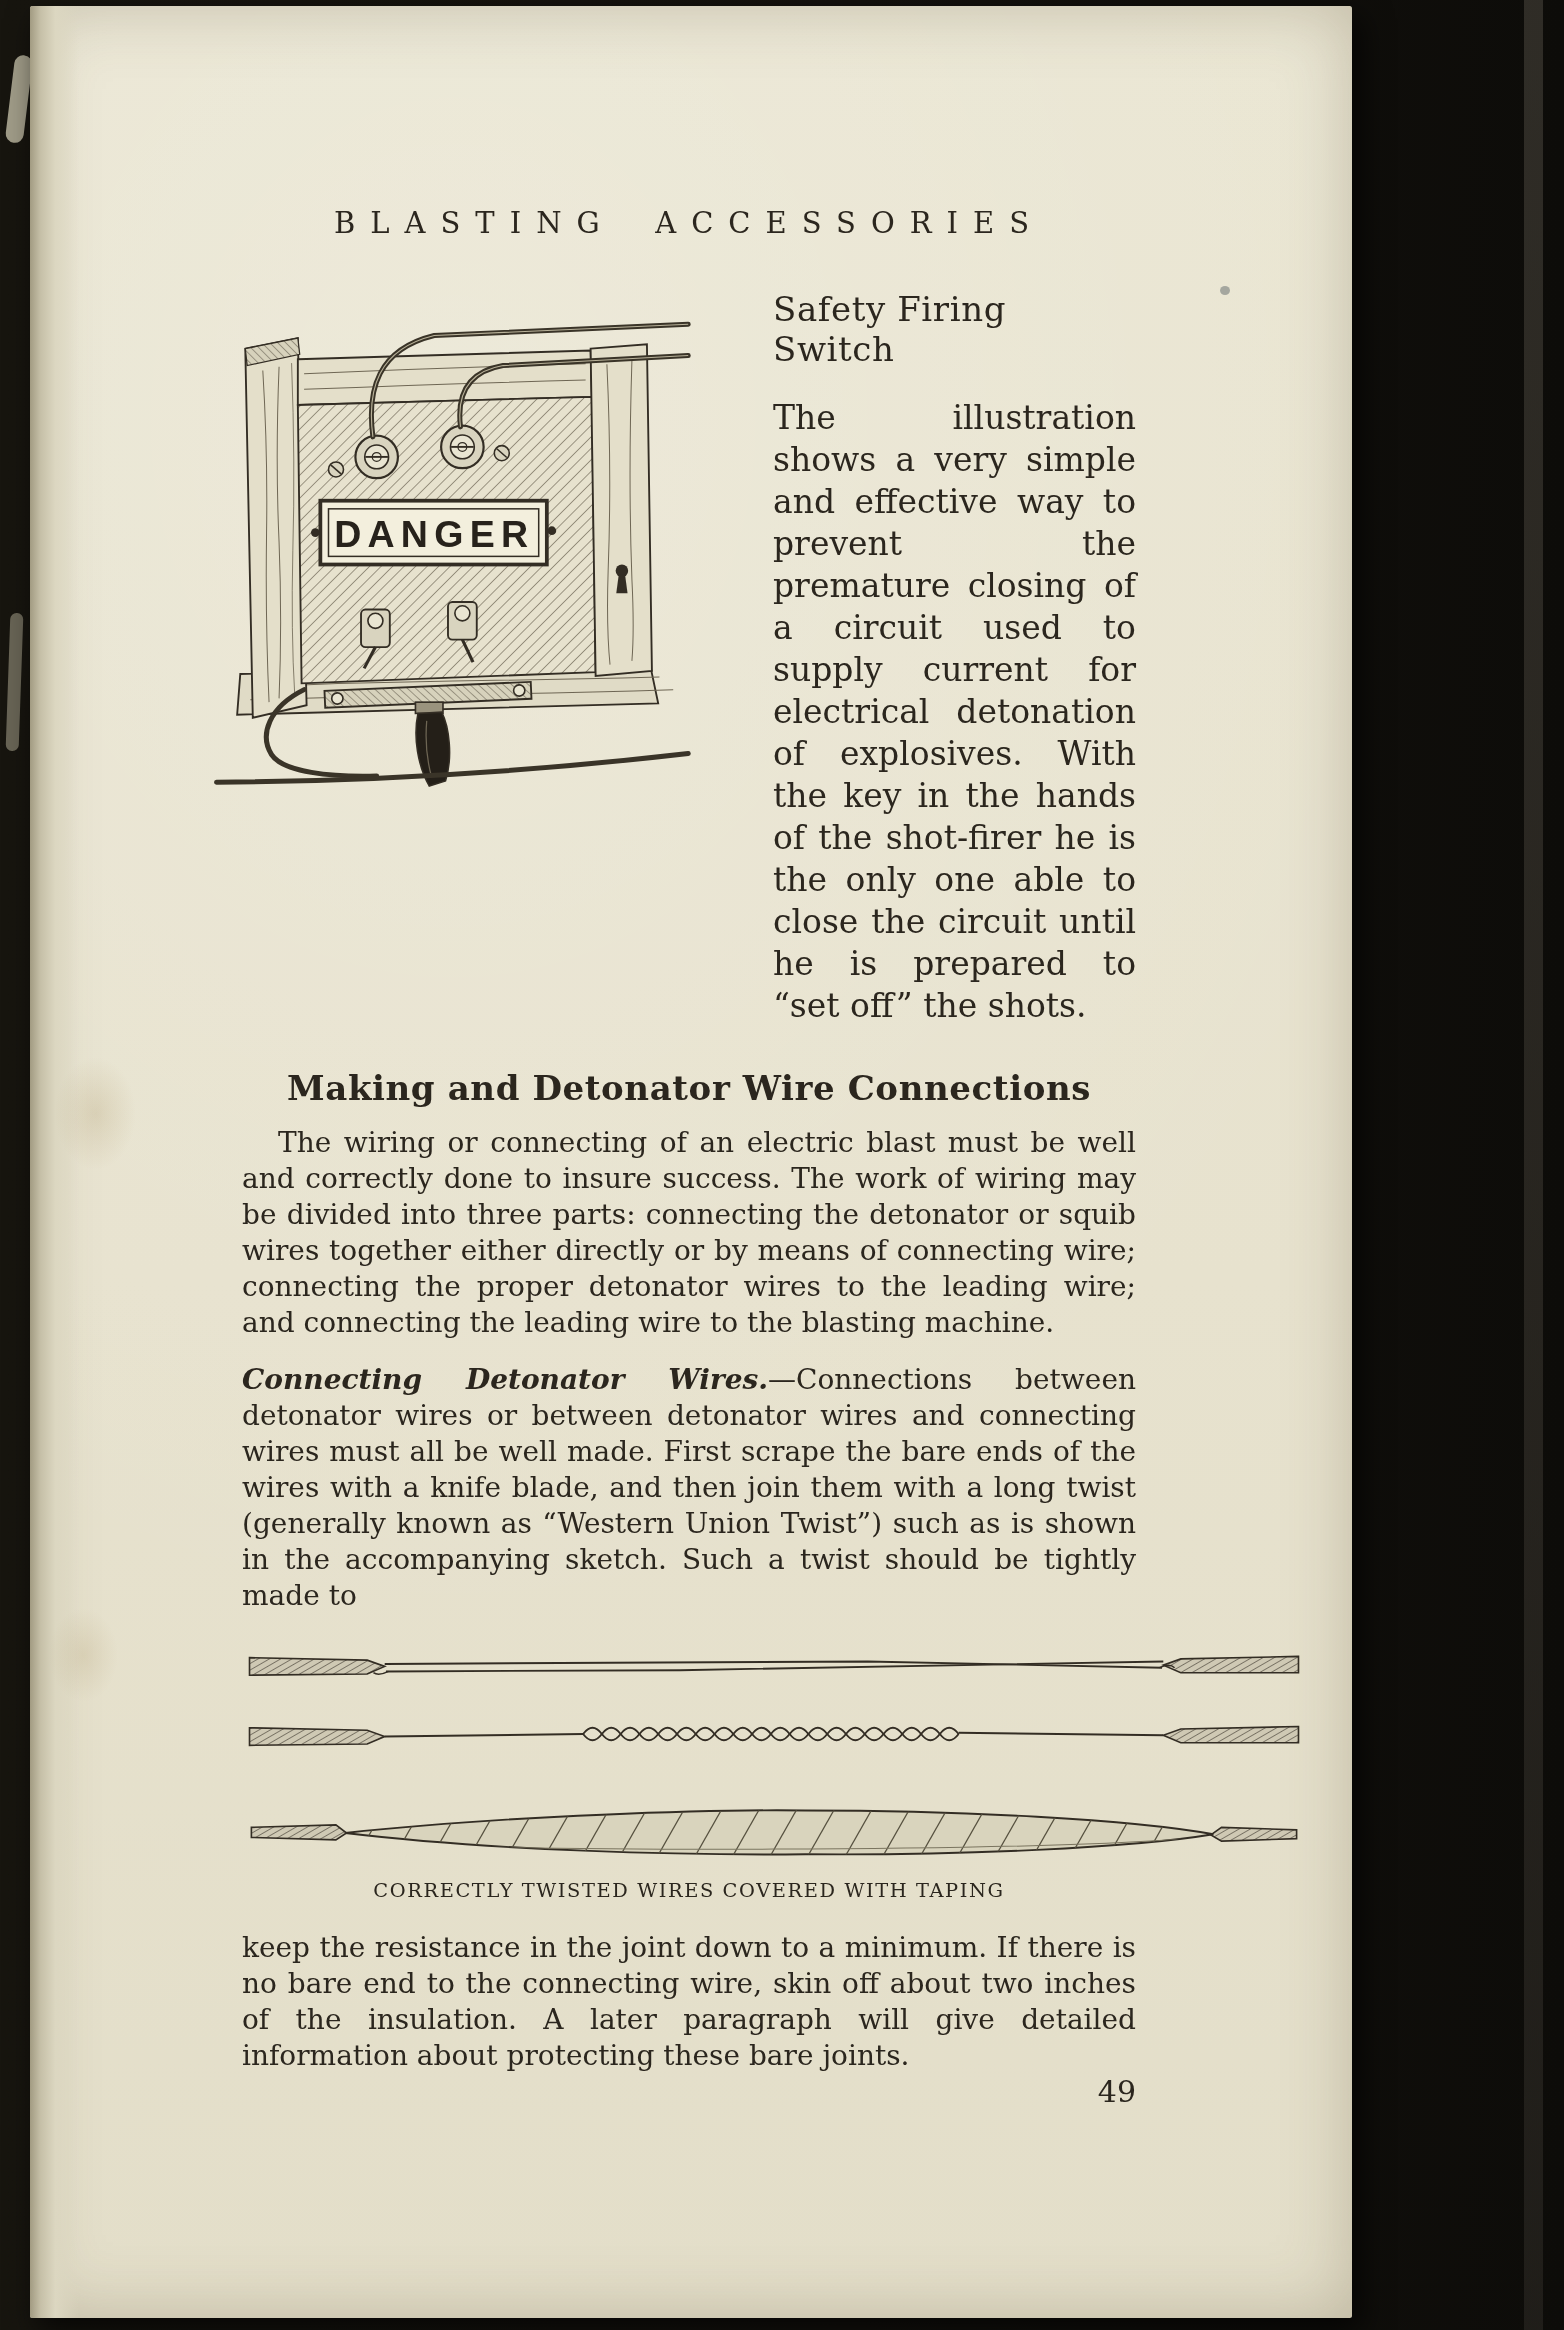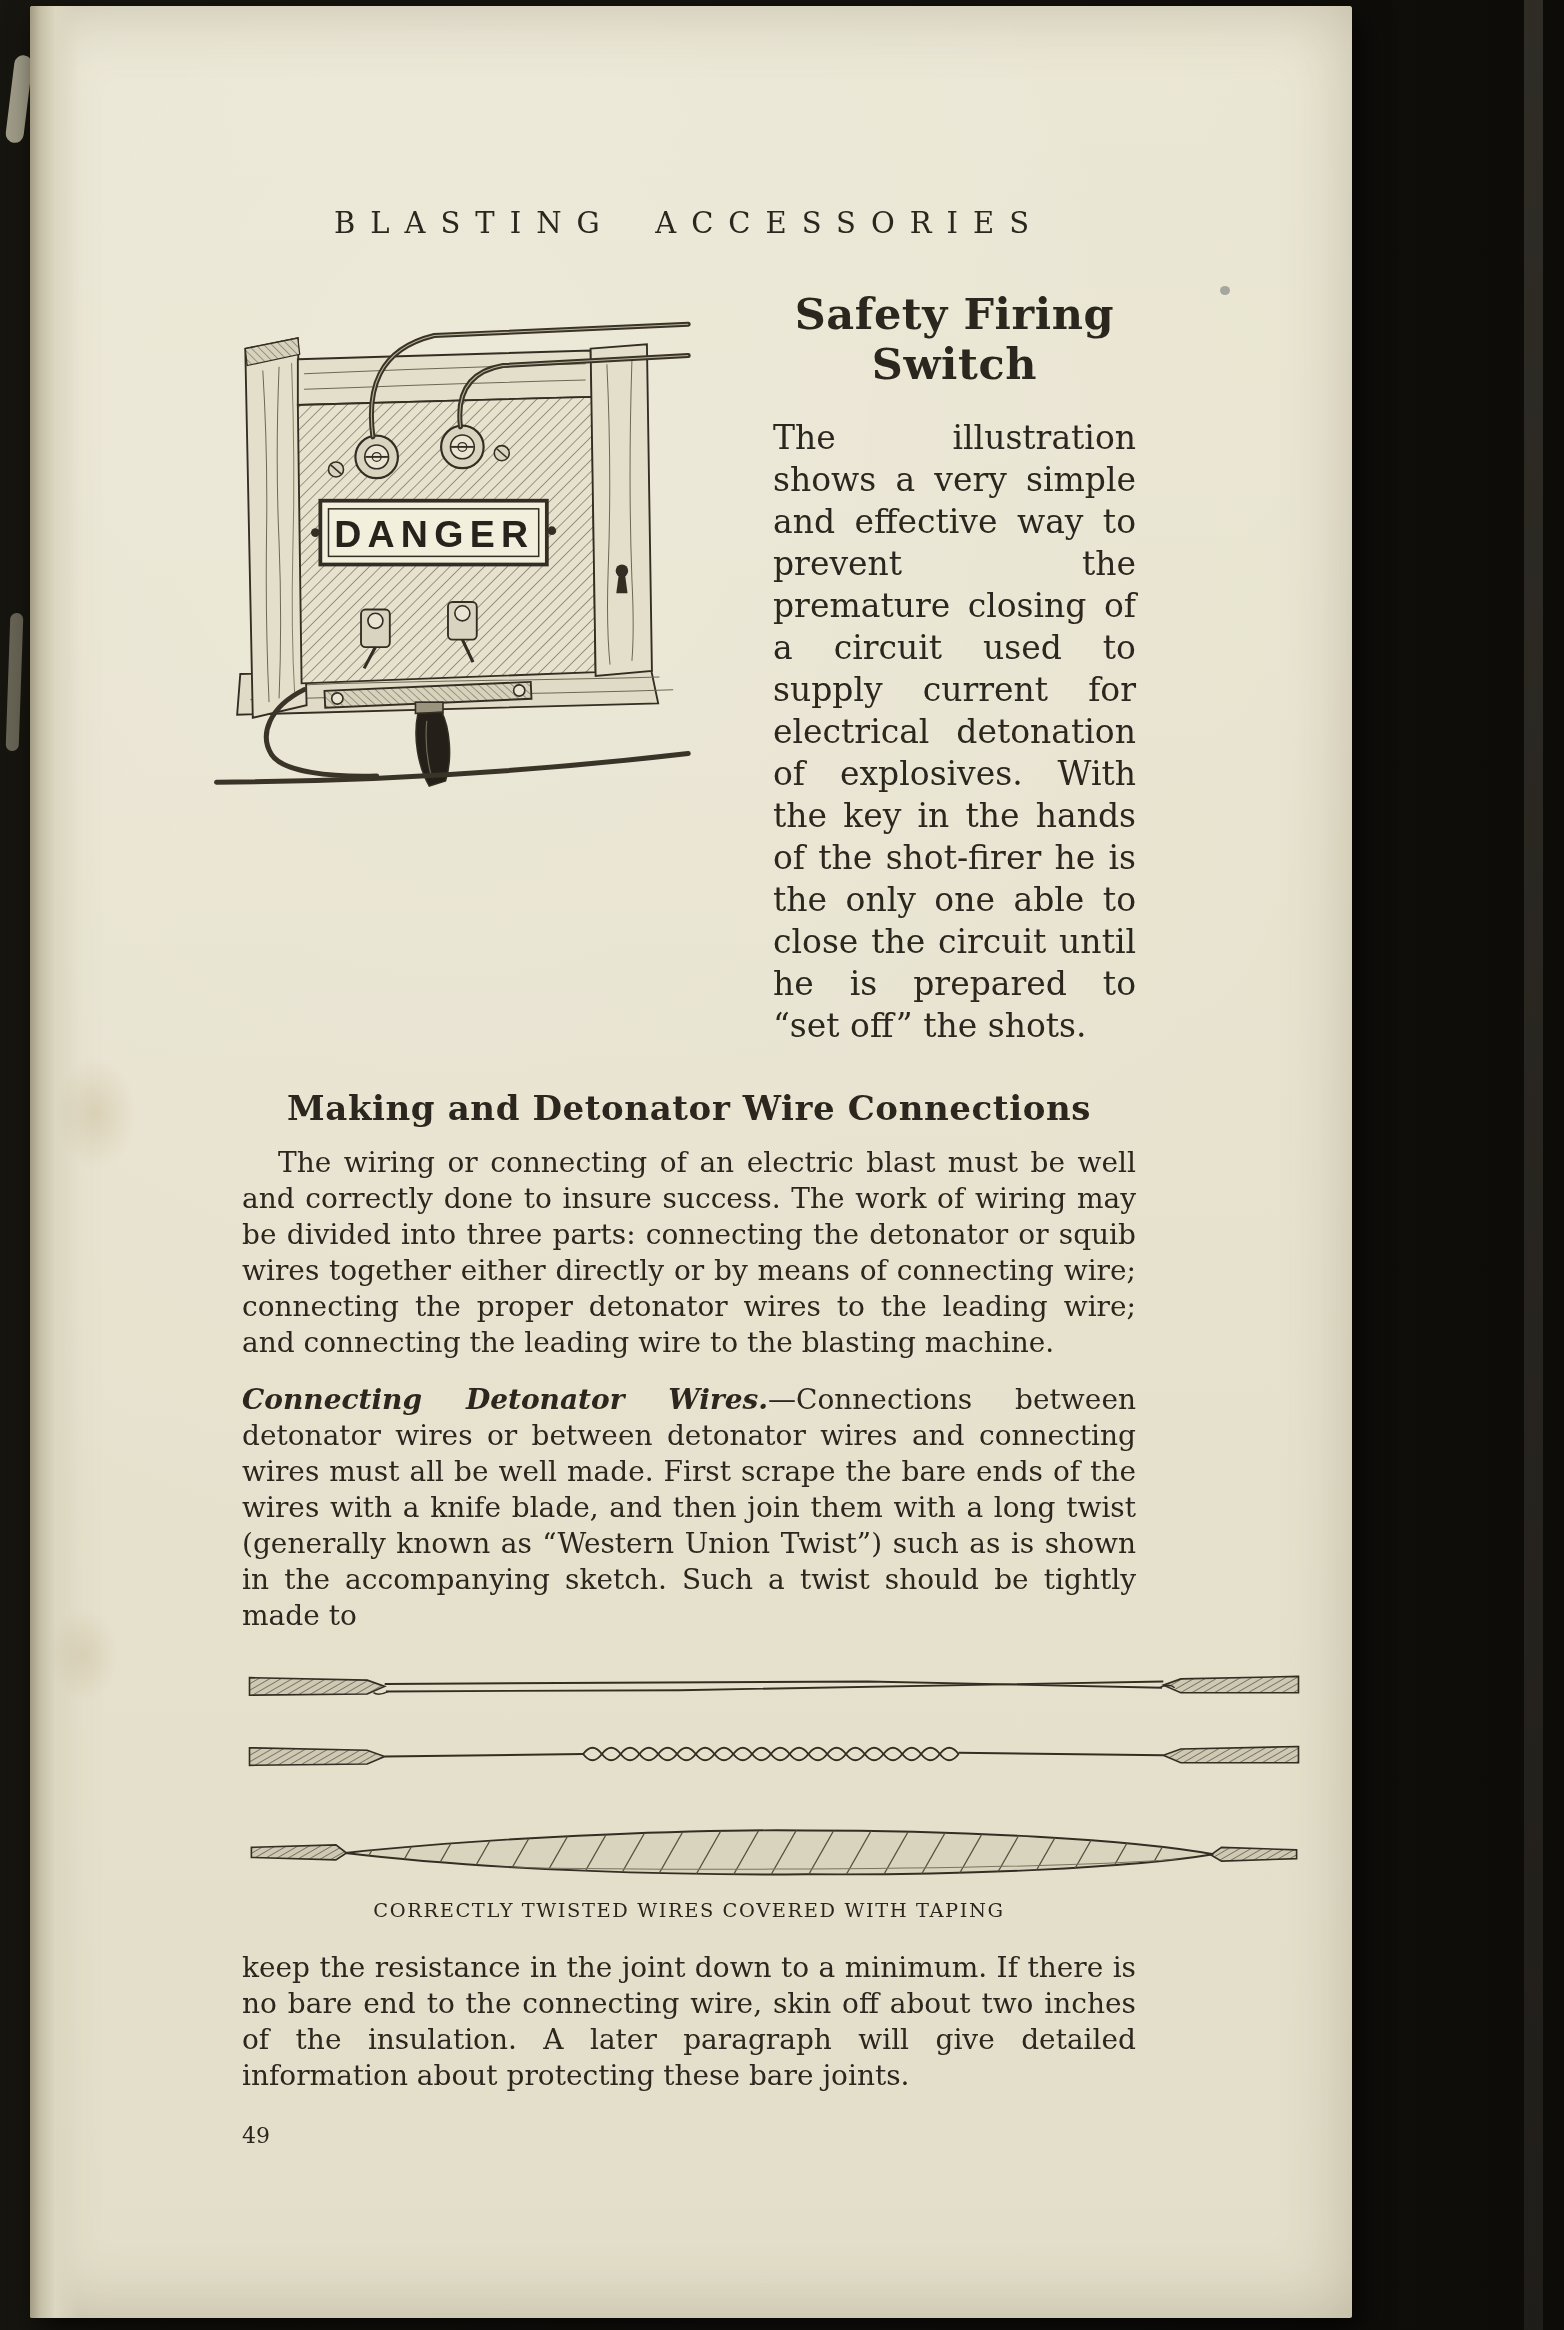--- a/index.html
+++ b/index.html
@@ -54,38 +54,38 @@
   }
 
   .fig-row { display:flex; margin-top:49px; align-items:flex-start; }
   .fig-col { flex:0 0 auto; width:508px; margin-left:-33px; text-align:center; }
   .fig-col svg { display:block; }
   .fig-caption {
     margin-top:8.8px; font-size:19px; letter-spacing:1.6px; line-height:25px;
     color:#2b261e;
   }
   .switch-text { margin-left:56px; width:531px; }
-  .h-switch { font-size:43px; font-weight:bold; text-align:center; letter-spacing:0.6px; }
+  .h-switch { font-size:34px; font-weight:normal; text-align:left; letter-spacing:0.6px; }
   .switch-par { margin-top:28px; font-size:33px; line-height:42px; text-align:justify; }
 
   .h-section { margin-top:41px; font-size:34px; font-weight:bold; text-align:center; letter-spacing:0.6px; }
 
   .body-par { font-size:28px; line-height:36px; text-align:justify; }
   .mt1 { margin-top:16.3px; }
   .mt2 { margin-top:21px; }
   .indent { text-indent:36px; }
   .lead { font-weight:bold; font-style:italic;margin-top:24px; }
 
   .wire-fig { margin-top:21px; text-align:center; }
   .wire-fig svg { display:block; margin:0 auto; }
   .caption {
     margin-top:12.5px; font-size:19.4px; letter-spacing:1.6px; text-align:center; color:#2b261e;
   }
 
-  .page-number { margin-top:29px; text-align:left; font-size:22px; }
+  .page-number { text-align:right; font-size:30px; }
 </style>
 </head>
 <body>
 
 <div class="book-edge"></div>
 <div class="corner-sliver"></div>
 <div class="corner-sliver2"></div>
 
 <div class="page">
   <div class="artifact-dot"></div>

